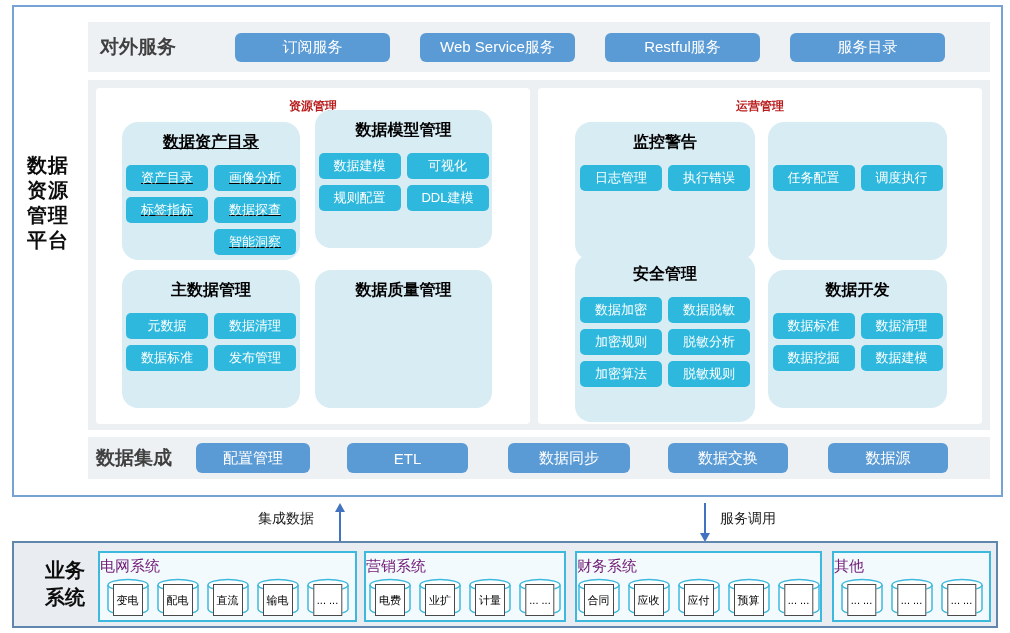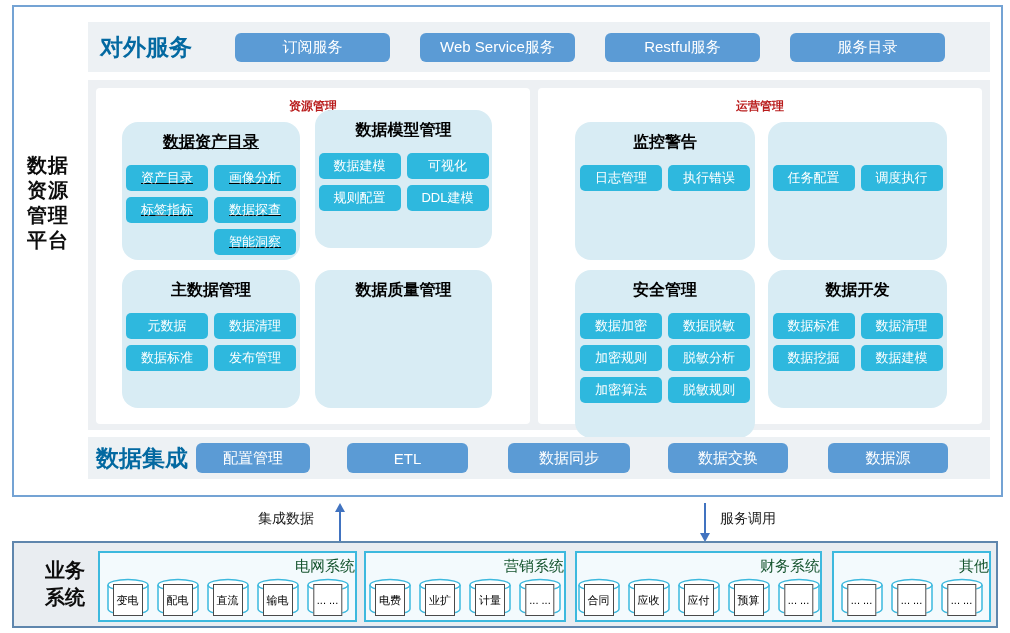--- a/index.html
+++ b/index.html
@@ -10,21 +10,21 @@
   .platform-box{position:absolute;left:12px;top:5px;width:991px;height:492px;
                 border:2px solid #74a3d4;background:#fff;box-sizing:border-box;}
   .platform-title{position:absolute;left:27px;top:153px;width:60px;
                   font-size:20px;font-weight:bold;color:#0d0d0d;line-height:25px;letter-spacing:1px;}
 
   
   .band{position:absolute;left:88px;width:902px;background:#edf1f4;}
   .band-ext{top:22px;height:50px;}
   .band-int{top:437px;height:42px;}
   .band-label{position:absolute;left:12px;top:50%;transform:translateY(-50%);
-              font-size:23px;font-weight:bold;color:#0369a1;white-space:nowrap;}
+              font-size:19px;font-weight:bold;color:#404040;white-space:nowrap;}
   .btn-blue{position:absolute;background:#5b9bd5;color:#fff;border-radius:6px;
             font-size:15px;display:flex;align-items:center;justify-content:center;white-space:nowrap;}
 
   
   .main-panel{position:absolute;left:88px;top:80px;width:902px;height:350px;background:#edf0f3;}
   .card{position:absolute;top:8px;height:336px;background:#fff;border-radius:4px;}
   .card-resource{left:8px;width:434px;}
   .card-operation{left:450px;width:444px;}
   .card-title{text-align:center;font-size:12px;font-weight:bold;color:#b91c1c;padding-top:10px;}
 
@@ -46,21 +46,21 @@
              border-top:9px solid #4173c0;margin:0 auto;}
   .flow-label{position:absolute;font-size:14px;color:#1a1a1a;white-space:nowrap;}
 
   
   .business-panel{position:absolute;left:12px;top:541px;width:986px;height:87px;
                   background:#e9edf1;border:2px solid #5f86ad;box-sizing:border-box;}
   .business-label{position:absolute;left:18px;top:14px;width:66px;text-align:center;
                   font-size:20px;font-weight:bold;color:#0d0d0d;line-height:27px;}
   .group{position:absolute;top:8px;height:71px;border:2px solid #3db9de;background:#f3fafd;
          box-sizing:border-box;}
-  .group-title{text-align:right;font-size:15px;color:#14532d;padding-top:4px;}
+  .group-title{text-align:left;font-size:15px;color:#701a75;padding-top:4px;}
   .cyl-row{display:flex;justify-content:center;gap:6px;margin-top:2px;}
   .cylinder{position:relative;width:44px;height:40px;}
   .cyl-label{position:absolute;left:50%;top:6px;transform:translateX(-50%);
              background:#fff;border:1px solid #4a4a4a;font-size:11px;line-height:14px;
              padding:8px 3px;white-space:nowrap;color:#000;}
 </style>
 </head>
 <body>
 
 <div class="stage">
@@ -154,21 +154,21 @@
       <div class="sub-panel" style="left:230px;top:34px;width:179px;height:138px;">
         <div class="sub-title"></div>
         <div class="chip-area">
           <div class="btn-row">
             <div class="btn-cyan">任务配置</div>
             <div class="btn-cyan">调度执行</div>
           </div>
         </div>
       </div>
 
-      <div class="sub-panel" style="left:37px;top:182px;width:180px;height:168px;">
+      <div class="sub-panel" style="left:37px;top:166px;width:180px;height:168px;">
         <div class="sub-title">安全管理</div>
         <div class="chip-area">
           <div class="btn-row">
             <div class="btn-cyan">数据加密</div>
             <div class="btn-cyan">数据脱敏</div>
           </div>
           <div class="btn-row">
             <div class="btn-cyan">加密规则</div>
             <div class="btn-cyan">脱敏分析</div>
           </div>

